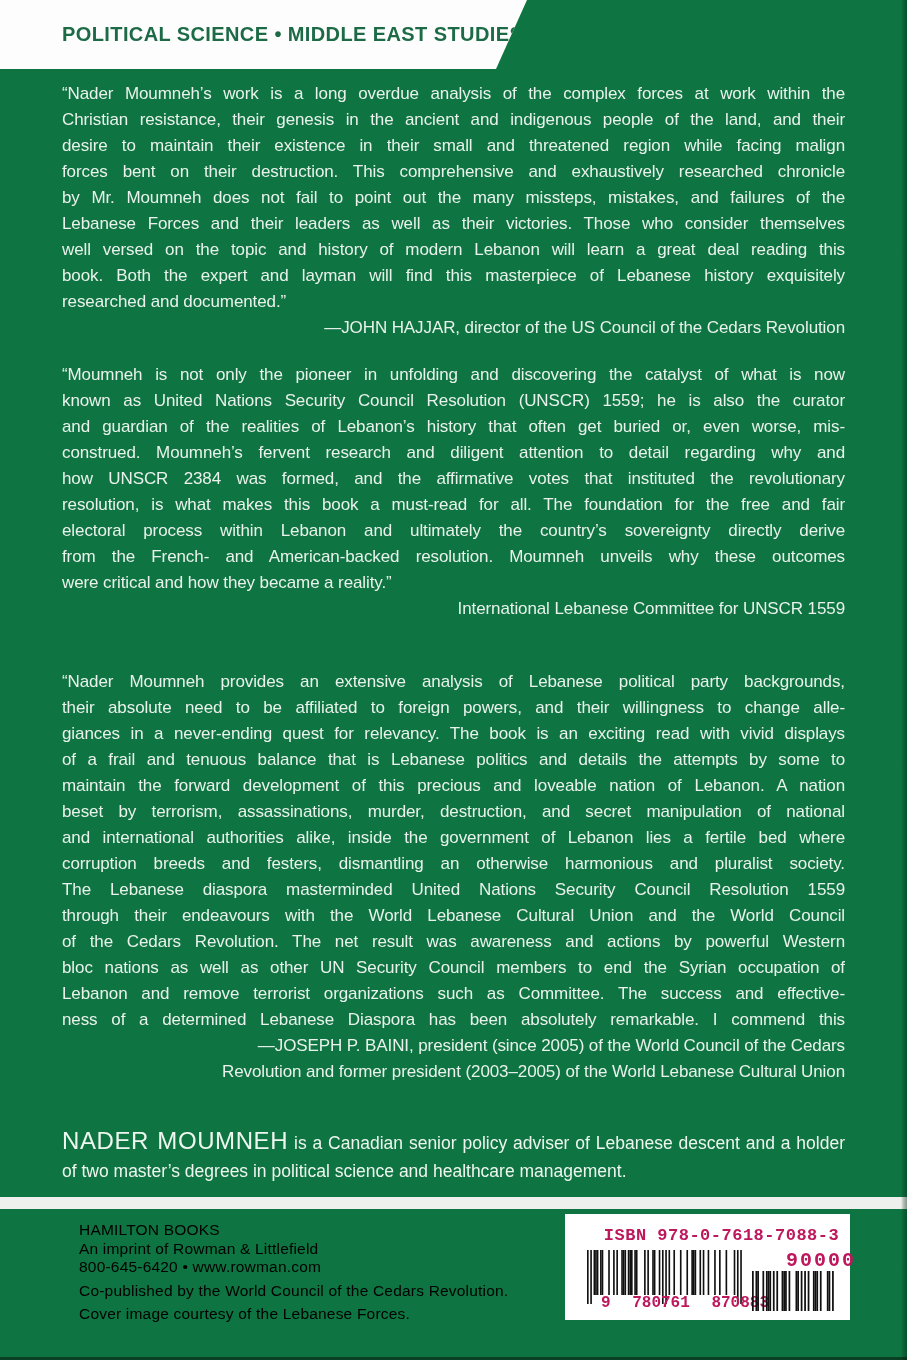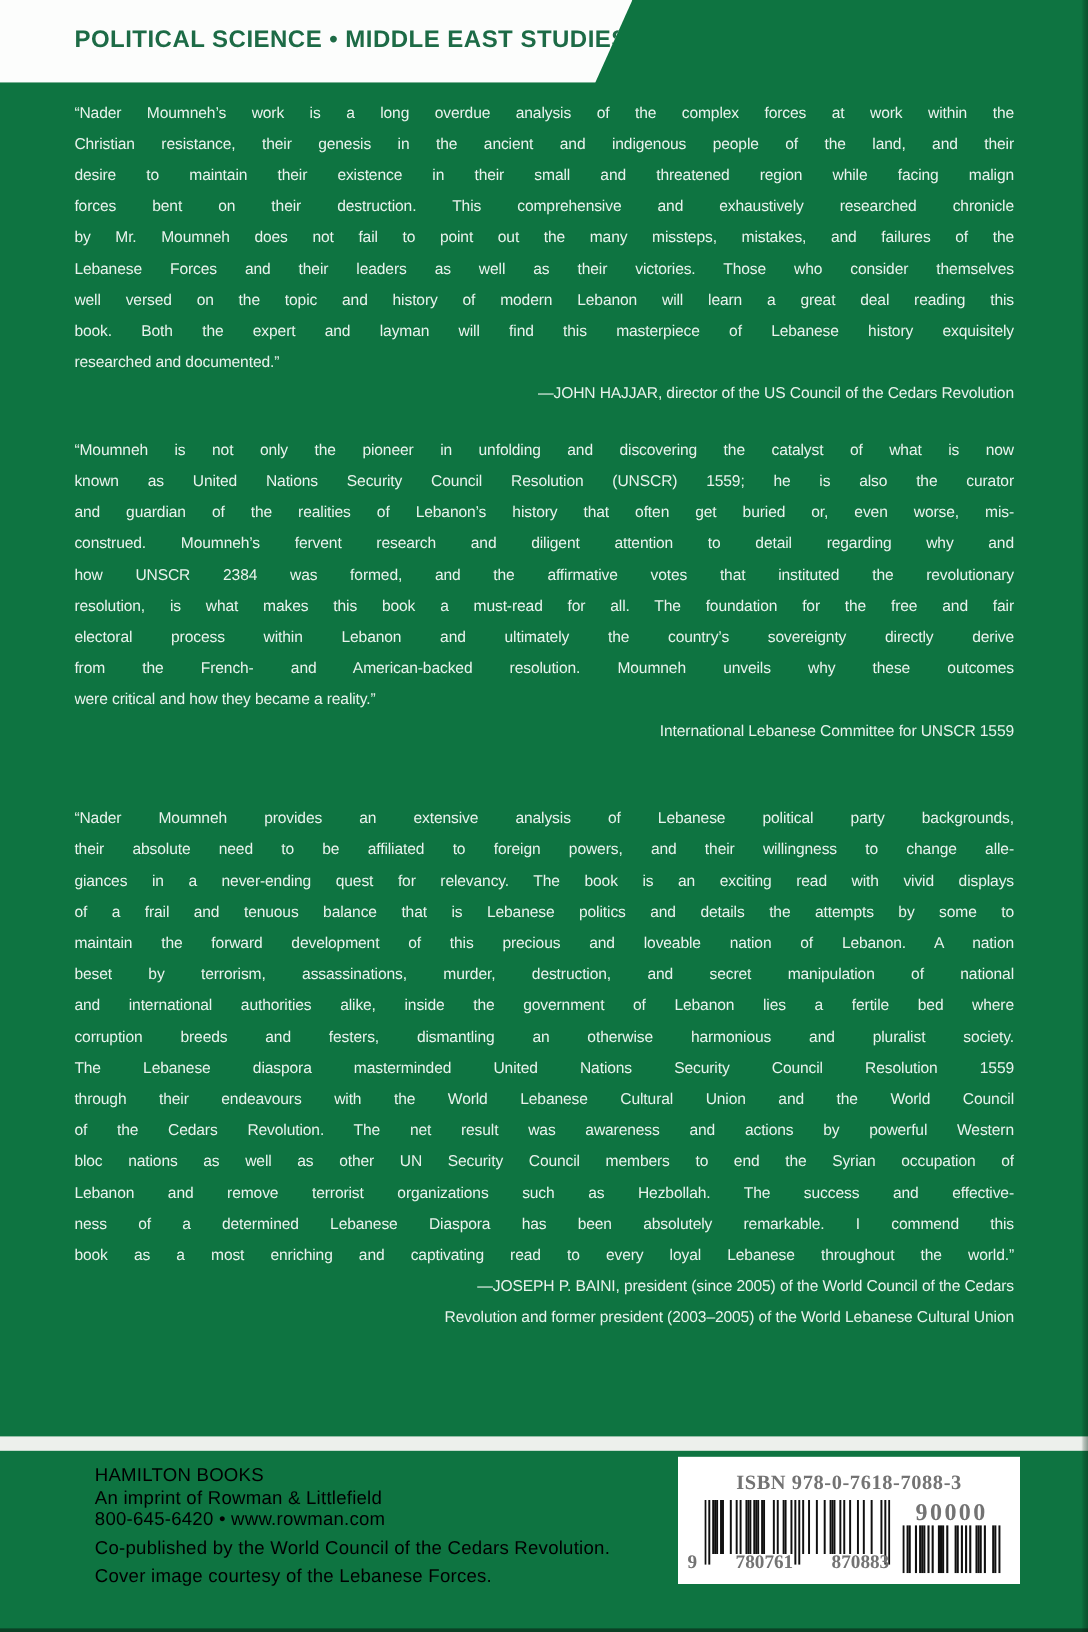--- a/index.html
+++ b/index.html
@@ -10,39 +10,39 @@
     
     .banner{
       position:absolute;left:0;top:0;width:600px;height:69px;background:#fcfdfc;
       clip-path:polygon(0 0,527px 0,496px 69px,0 69px);
     }
     .banner-label{
       position:absolute;left:62px;top:34px;transform:translateY(-50%);
       font-size:20px;font-weight:700;color:#1d6b46;letter-spacing:0.4px;white-space:nowrap;
     }
     
-    .quote{position:absolute;left:62px;width:783px;color:#e9f2ec;font-size:13px;}
+    .quote{position:absolute;left:62px;width:783px;color:#e9f2ec;font-size:17px;}
     .q1{top:81px}.q2{top:362px}.q3{top:669px}
     .line{height:26px;line-height:26px;overflow:hidden;text-align:justify;text-align-last:justify;letter-spacing:-0.1px;}
     .line.no-just{text-align:right;text-align-last:left;}
     .attr{height:26px;line-height:26px;text-align:right;letter-spacing:-0.1px;}
     
     .bio{position:absolute;left:62px;top:1126px;width:783px;color:#eef6f0;font-size:17.5px;}
     .bio-line{height:30px;line-height:30px;overflow:hidden;text-align:justify;text-align-last:justify;}
     .bio-line.second{text-align:left;text-align-last:left;}
     .bio-name{font-size:24px;letter-spacing:0.6px;}
     
     .sep{position:absolute;left:0;top:1197px;width:907px;height:12px;background:#edf0ec;}
     
     .pub{position:absolute;left:62px;top:1221px;color:#000000;font-size:15.5px;letter-spacing:0.2px;margin-left:17px;}
     .pub div{line-height:18.5px;}
     .pub .gap{margin-top:5px;}
     
     .barcode-box{position:absolute;left:565px;top:1214px;width:285px;height:106px;background:#ffffff;}
-    .mono{font-family:Liberation Serif, serif;font-weight:700;color:#737373;}
+    .mono{font-family:Liberation Mono, monospace;font-weight:700;color:#be185d;padding-left:28px;}
     .isbn-label{position:absolute;top:12px;left:0;right:0;text-align:center;font-size:17px;letter-spacing:0.5px;white-space:nowrap;}
     .main-barcode{position:absolute;left:22px;top:36px;}
     .barcode-digits{position:absolute;left:8px;top:81px;width:168px;display:flex;justify-content:space-between;font-size:16px;line-height:16px;}
     .addon-label{position:absolute;left:187px;top:39px;width:82px;text-align:center;font-size:20px;line-height:16px;letter-spacing:2px;}
     .addon-barcode{position:absolute;left:187px;top:57px;}
     
     .right-edge{position:absolute;right:0;top:0;width:6px;height:100%;
       background:linear-gradient(90deg,rgba(4,38,21,0) 0%,rgba(4,38,21,0.22) 35%,rgba(4,38,21,0.45) 100%);}
     .bottom-edge{position:absolute;left:0;bottom:0;width:100%;height:3px;background:rgba(8,24,14,0.55);}
   </style>
@@ -85,27 +85,32 @@
       <div class="line">giances in a never-ending quest for relevancy. The book is an exciting read with vivid displays</div>
       <div class="line">of a frail and tenuous balance that is Lebanese politics and details the attempts by some to</div>
       <div class="line">maintain the forward development of this precious and loveable nation of Lebanon. A nation</div>
       <div class="line">beset by terrorism, assassinations, murder, destruction, and secret manipulation of national</div>
       <div class="line">and international authorities alike, inside the government of Lebanon lies a fertile bed where</div>
       <div class="line">corruption breeds and festers, dismantling an otherwise harmonious and pluralist society.</div>
       <div class="line">The Lebanese diaspora masterminded United Nations Security Council Resolution 1559</div>
       <div class="line">through their endeavours with the World Lebanese Cultural Union and the World Council</div>
       <div class="line">of the Cedars Revolution. The net result was awareness and actions by powerful Western</div>
       <div class="line">bloc nations as well as other UN Security Council members to end the Syrian occupation of</div>
-      <div class="line">Lebanon and remove terrorist organizations such as Hezbollah. The success and effective-</div>
+      <div class="line">Lebanon and remove terrorist organizations such as Committee. The success and effective-</div>
       <div class="line">ness of a determined Lebanese Diaspora has been absolutely remarkable. I commend this</div>
-      <div class="line">book as a most enriching and captivating read to every loyal Lebanese throughout the world.”</div>
       <div class="attr">—JOSEPH P. BAINI, president (since 2005) of the World Council of the Cedars</div>
       <div class="attr">Revolution and former president (2003–2005) of the World Lebanese Cultural Union</div>
     </div>
 
+  <div class="bio">
+    <div class="bio-line">
+      <span class="bio-name">NADER MOUMNEH</span><span> is a Canadian senior policy adviser of Lebanese descent and a holder</span>
+    </div>
+    <div class="bio-line second">of two master’s degrees in political science and healthcare management.</div>
+  </div>
 
   <div class="sep"></div>
 
   <div class="pub">
     <div>HAMILTON BOOKS</div>
     <div>An imprint of Rowman &amp; Littlefield</div>
     <div>800-645-6420 • www.rowman.com</div>
     <div class="gap">Co-published by the World Council of the Cedars Revolution.</div>
     <div class="gap">Cover image courtesy of the Lebanese Forces.</div>
   </div>

